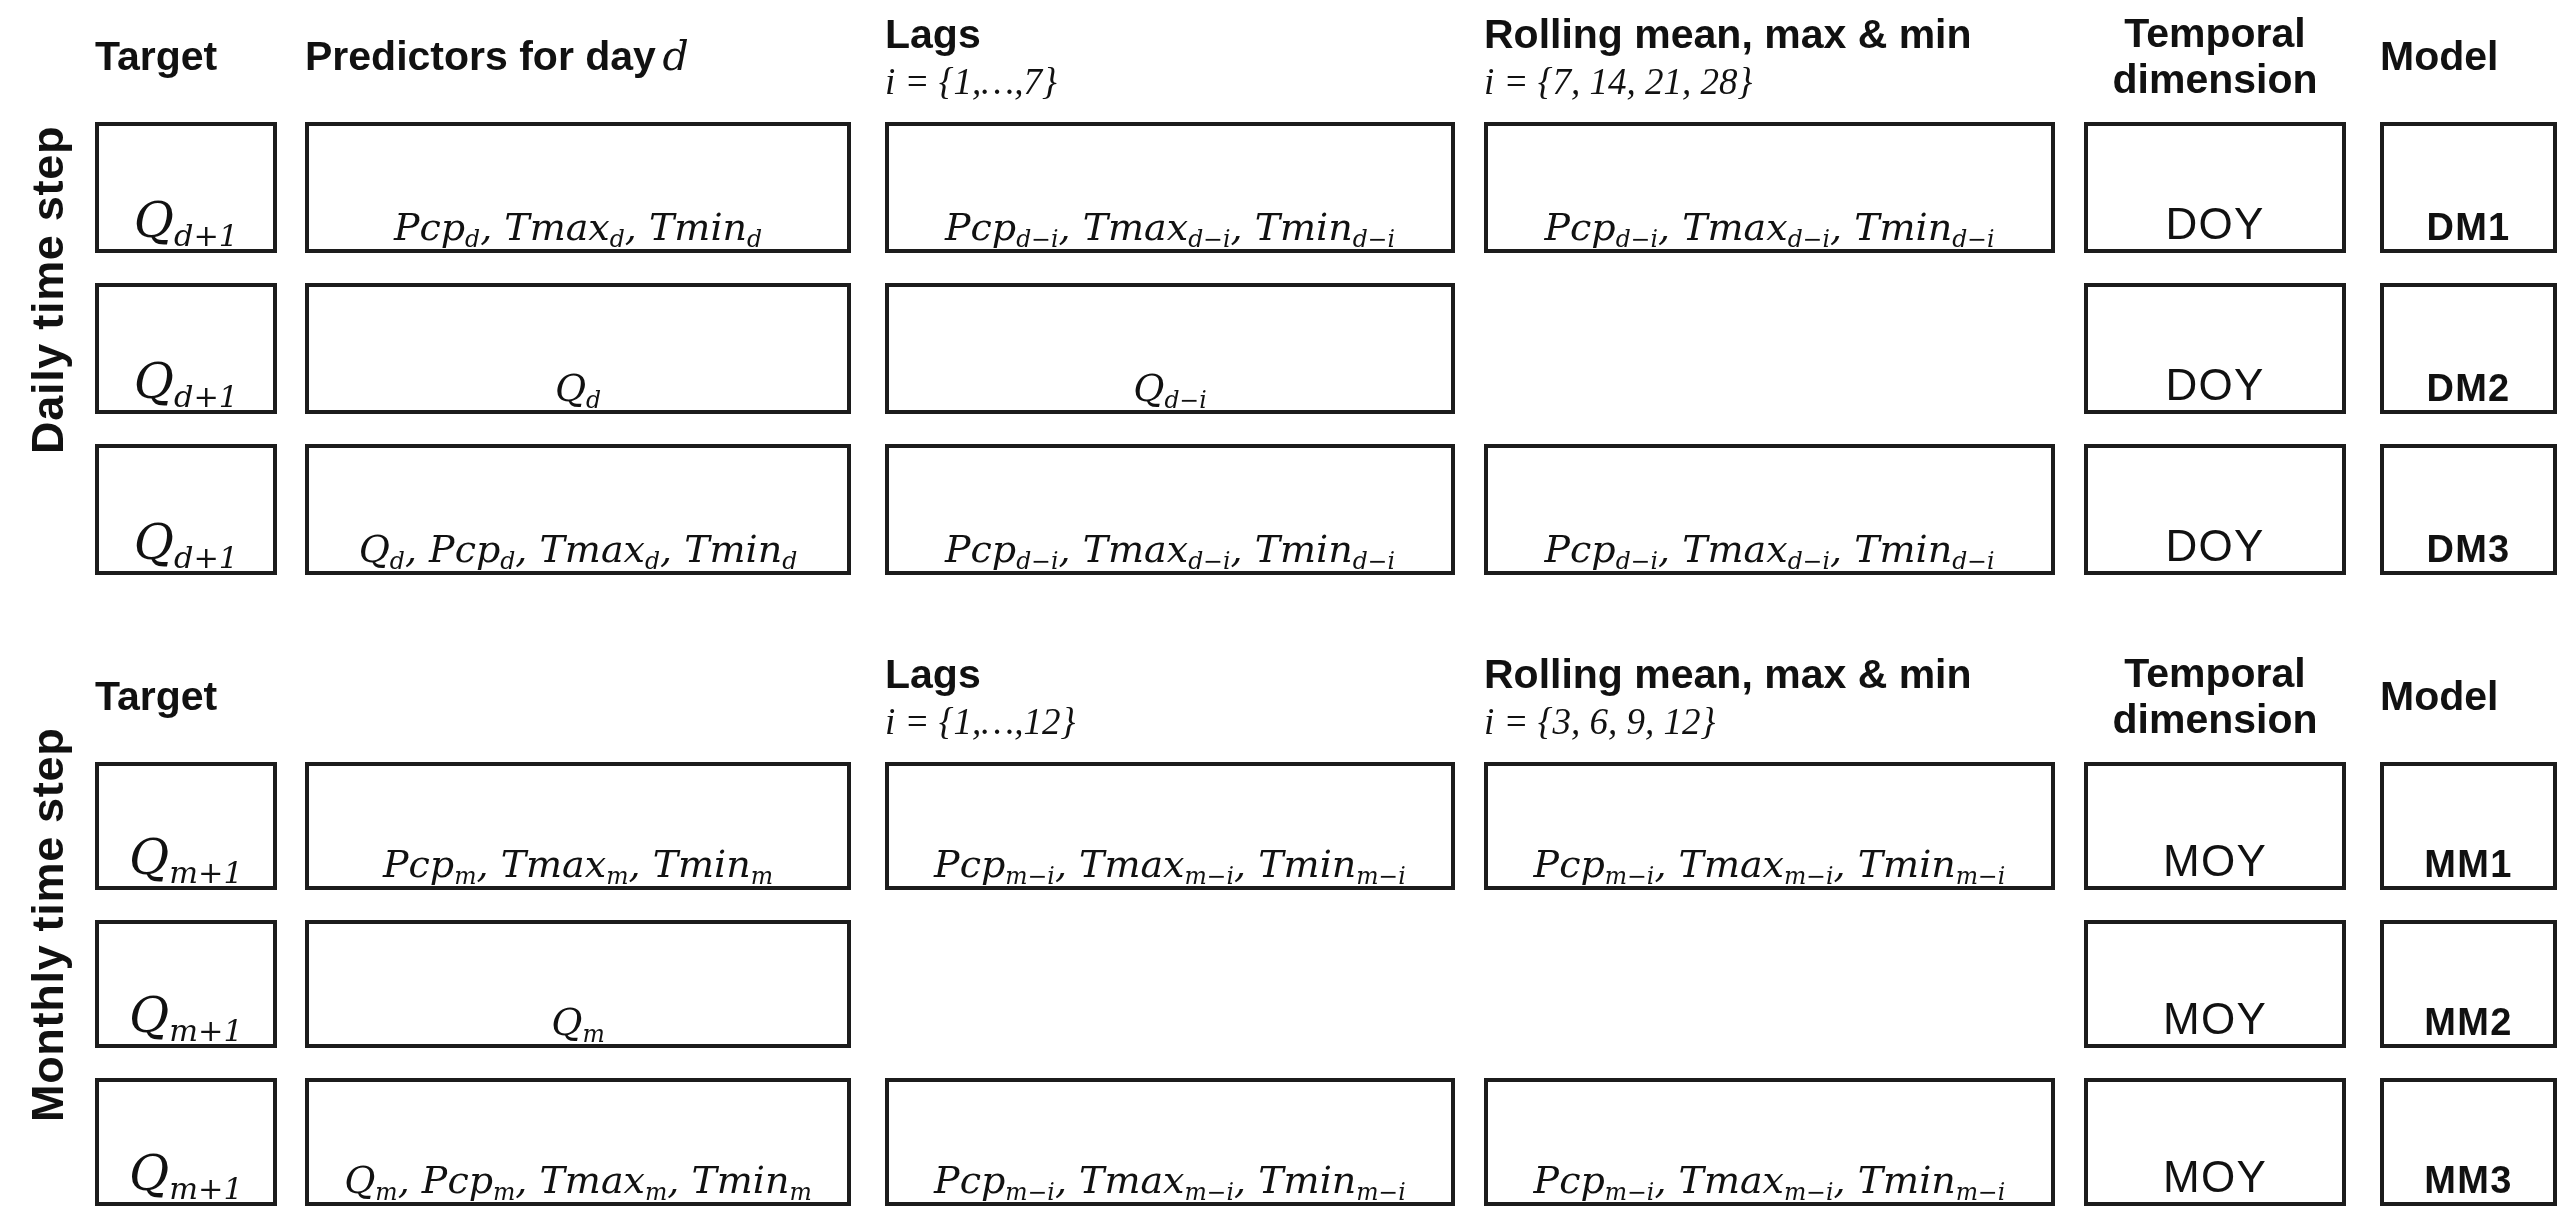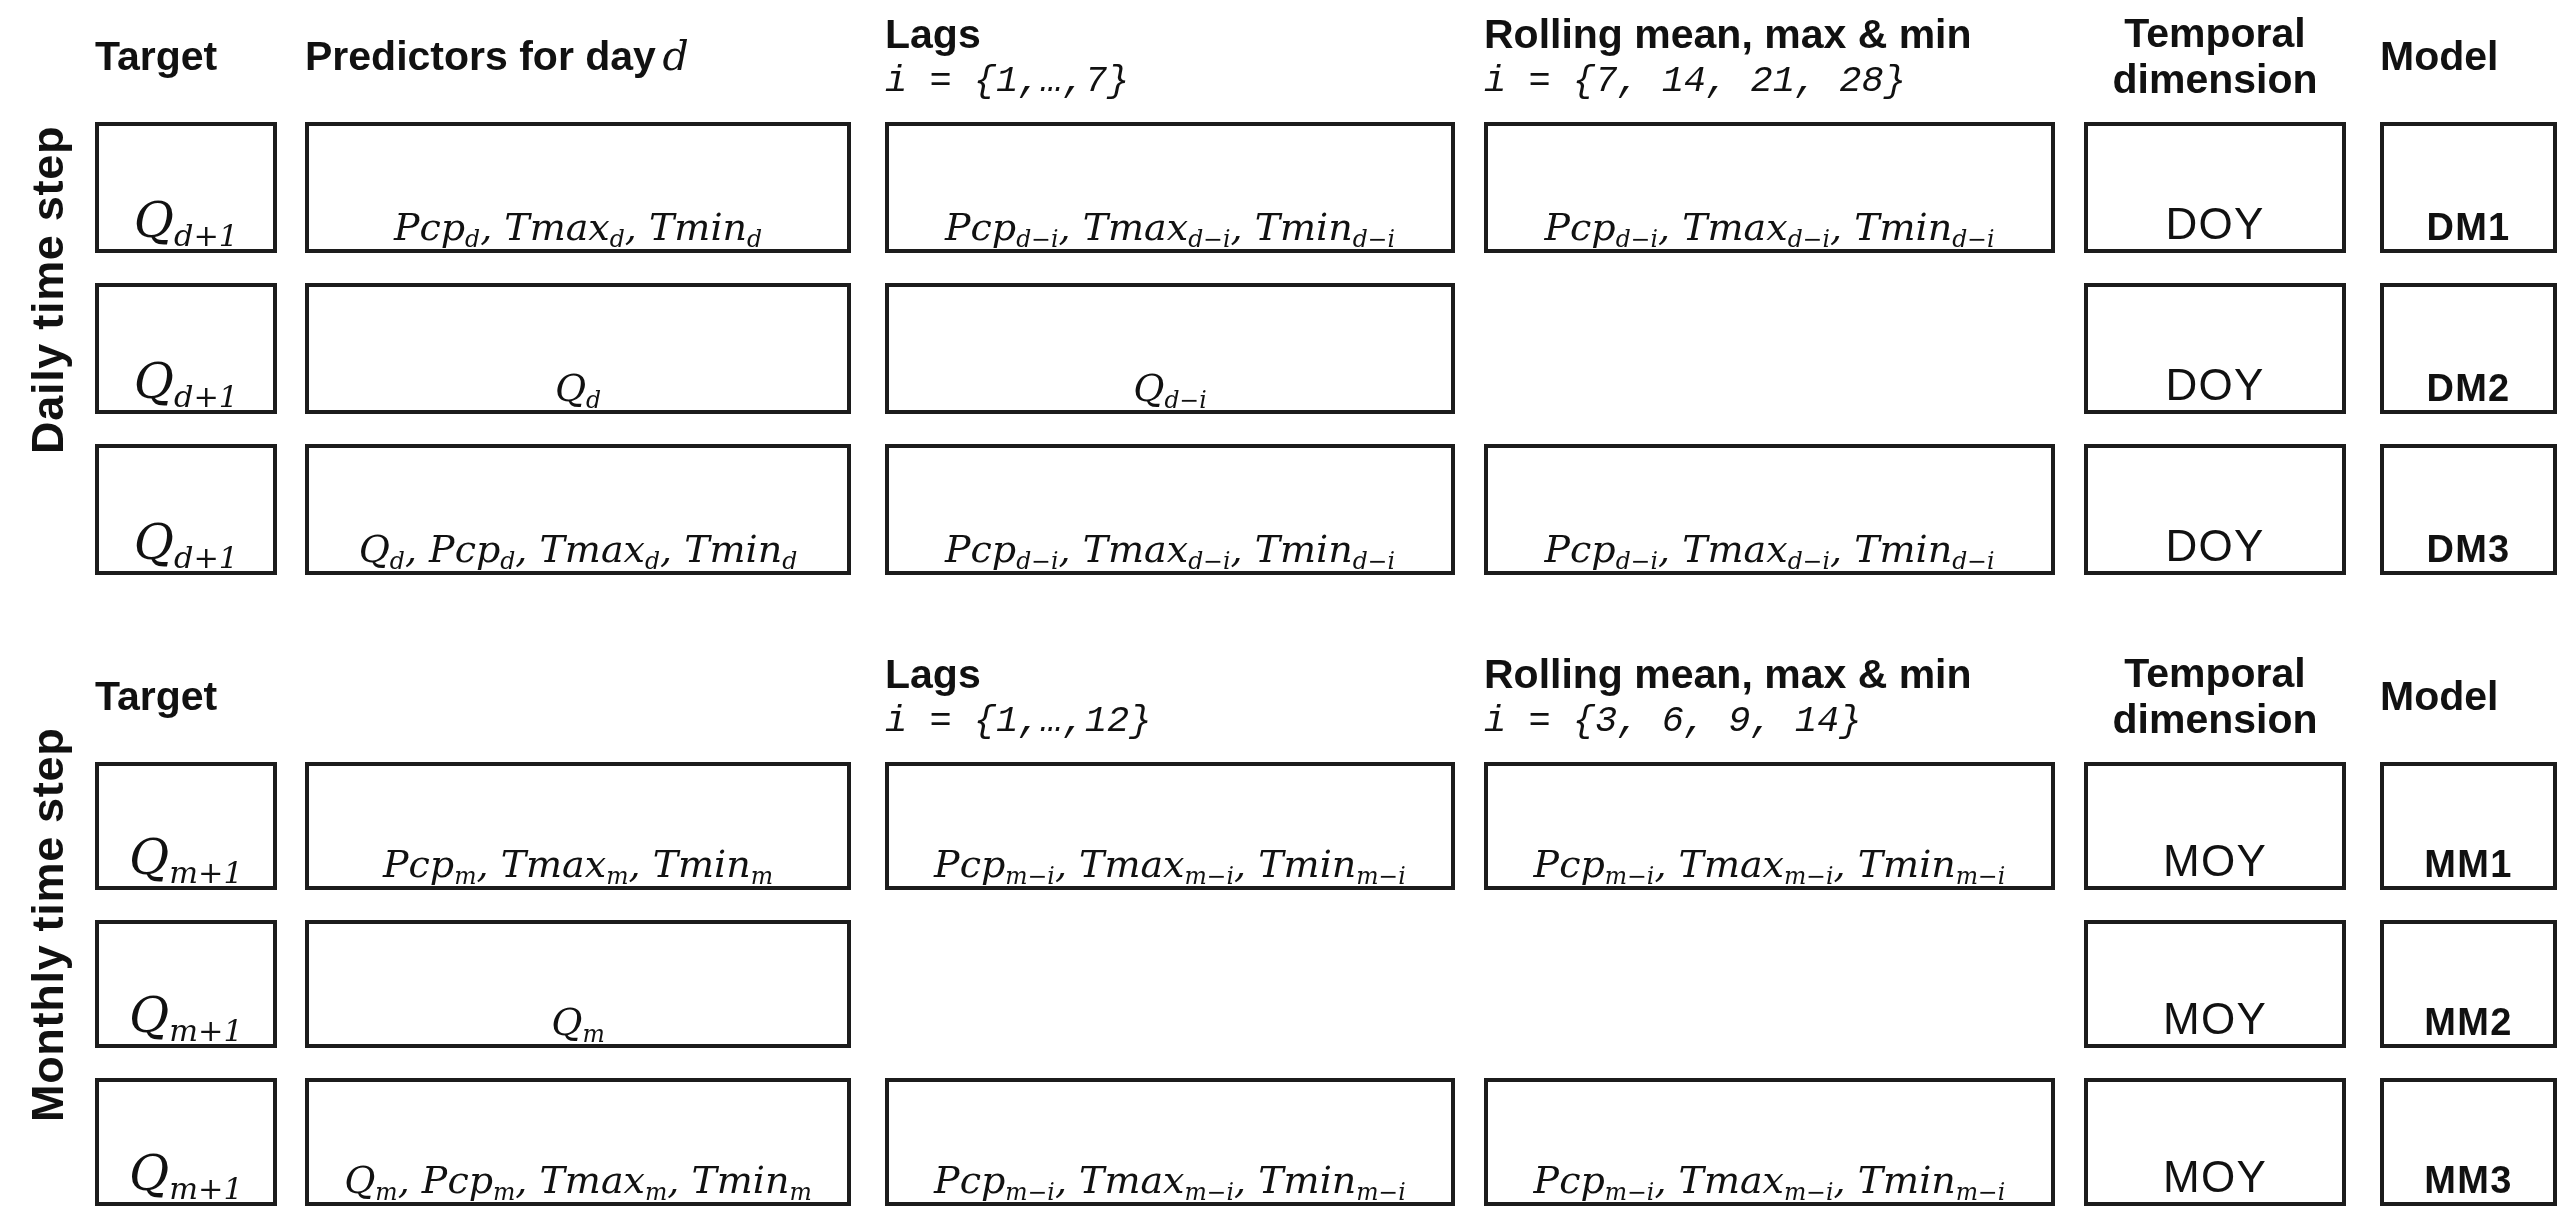--- a/index.html
+++ b/index.html
@@ -57,21 +57,21 @@
     display: flex;
     flex-direction: column;
     justify-content: center;
     align-items: flex-start;
     text-align: center;
     font-weight: bold;
     font-size: 41px;
     line-height: 1.12;
   }
   .range {
-    font-family: Liberation Mono, monospace;
+    font-family: Liberation Serif, serif;
     font-style: italic;
     font-weight: normal;
     font-size: 37px;
     margin-top: 2.6px;
   }
   .mvar {
     font-family: "DejaVu Serif", serif;
     font-style: italic;
     font-weight: normal;
     margin-left: 6.6px;
@@ -218,21 +218,21 @@
     <div class="grid hdr">
       <div class="hcell c1">
         <span>Target</span>
       </div>
       <div class="hcell c3">
         <span>Lags</span>
         <span class="range">i = {1,…,12}</span>
       </div>
       <div class="hcell c4">
         <span>Rolling mean, max &amp; min</span>
-        <span class="range">i = {3, 6, 9, 14}</span>
+        <span class="range">i = {3, 6, 9, 12}</span>
       </div>
       <div class="hcell c5">
         <span>Temporal dimension</span>
       </div>
       <div class="hcell c6">
         <span>Model</span>
       </div>
     </div>
 
     <div class="grid row">

